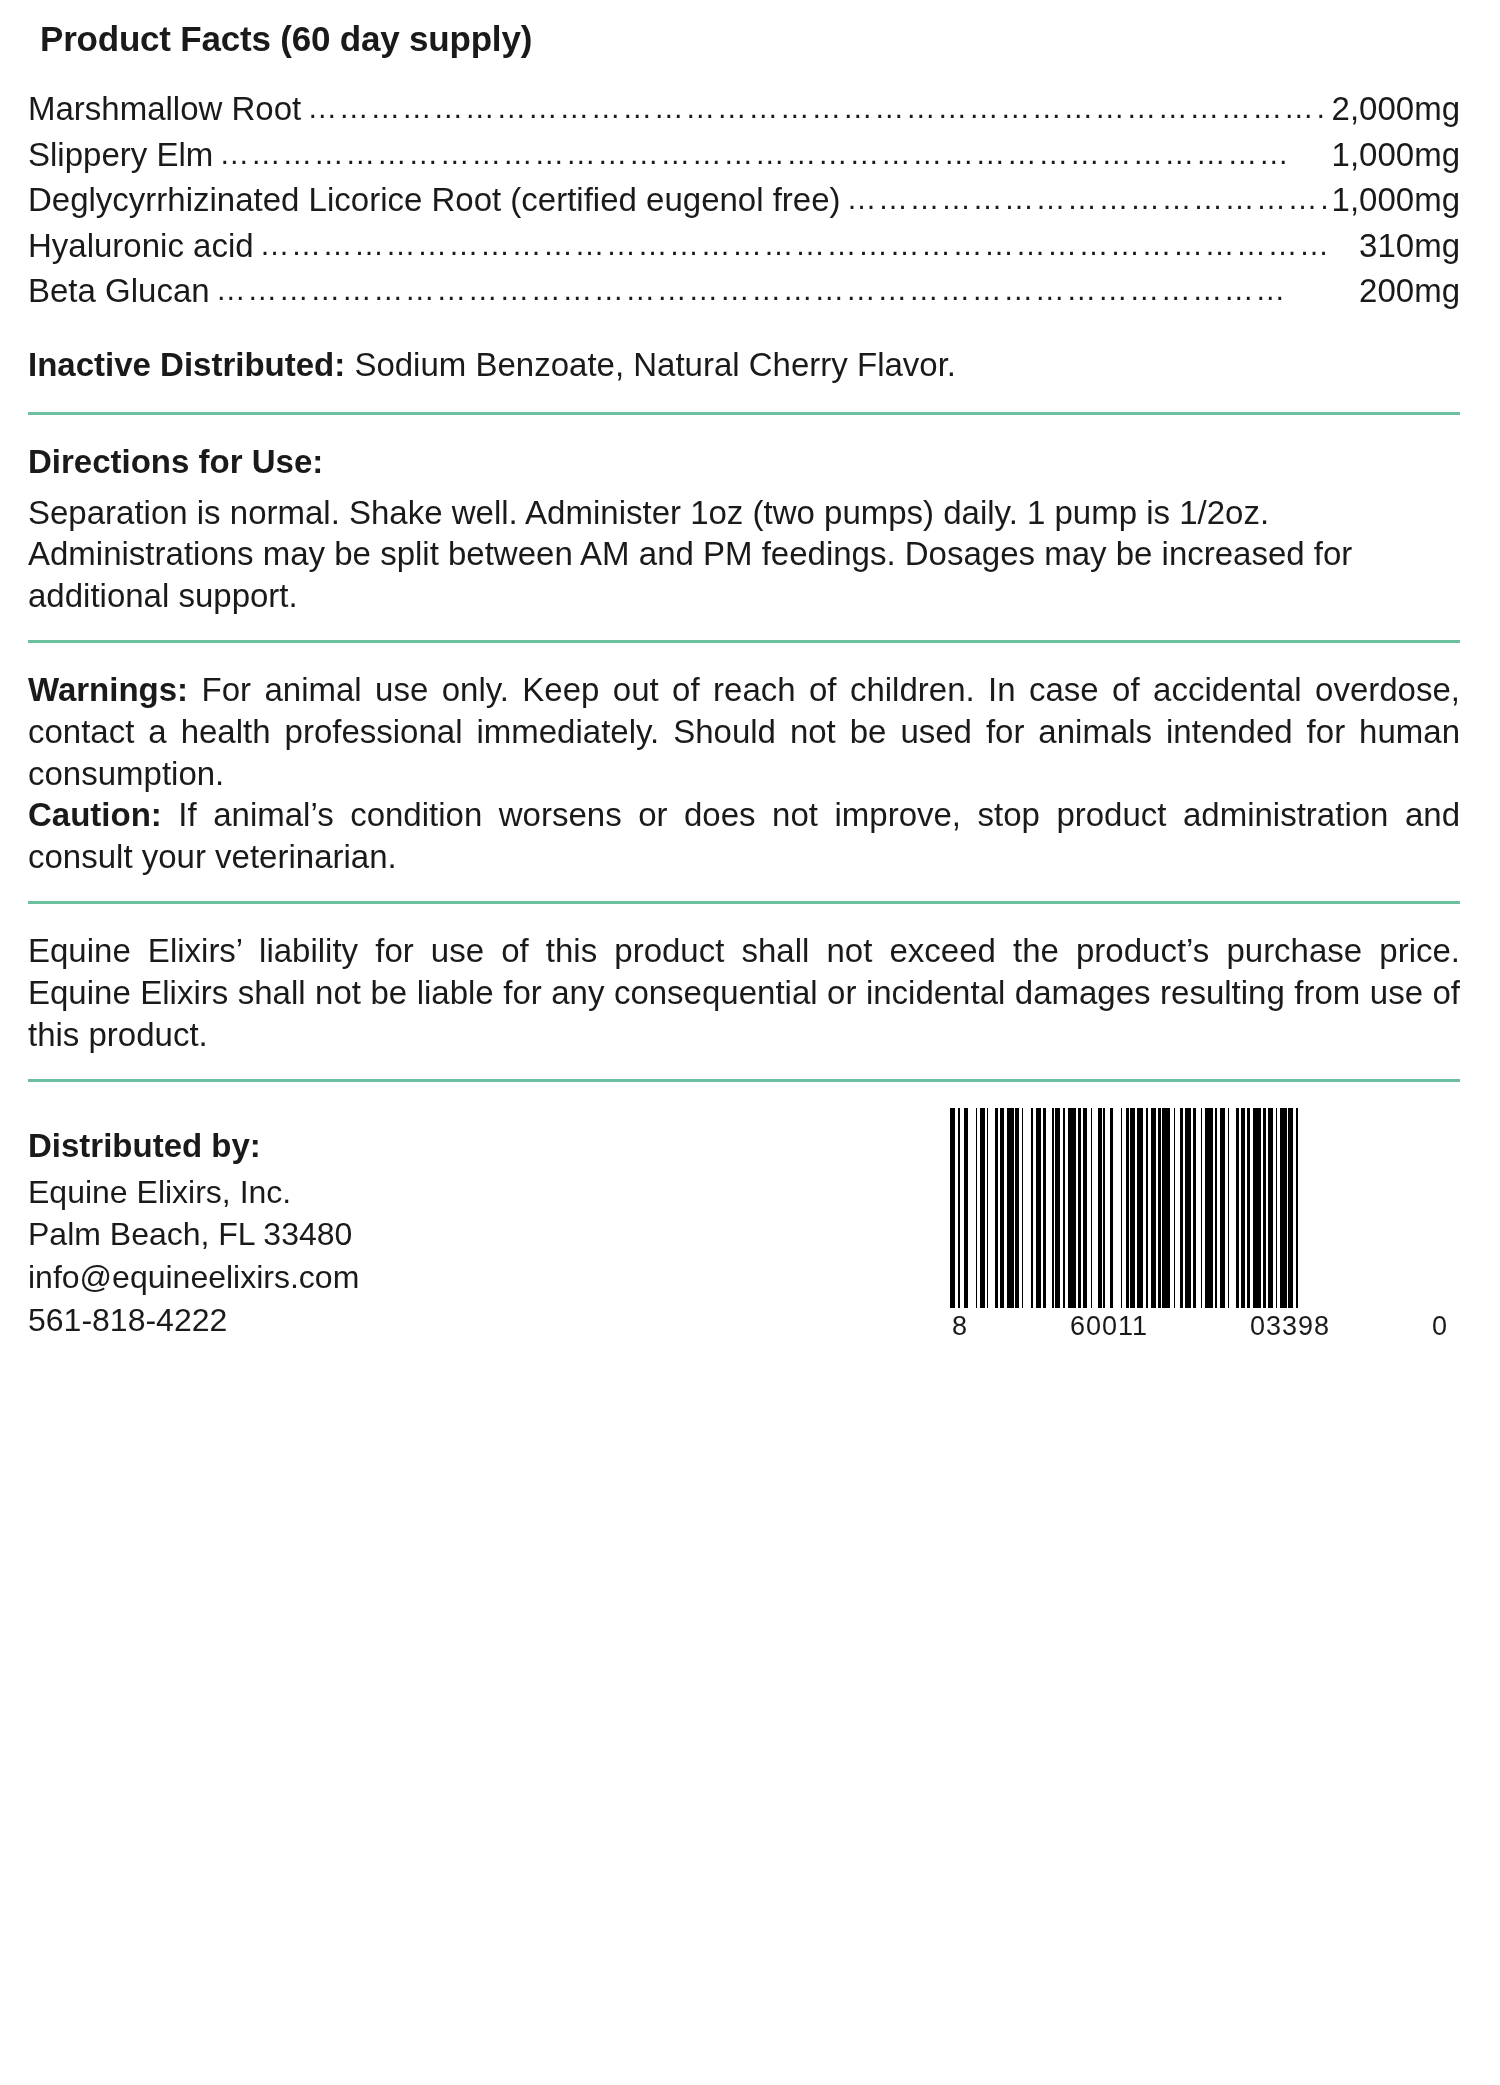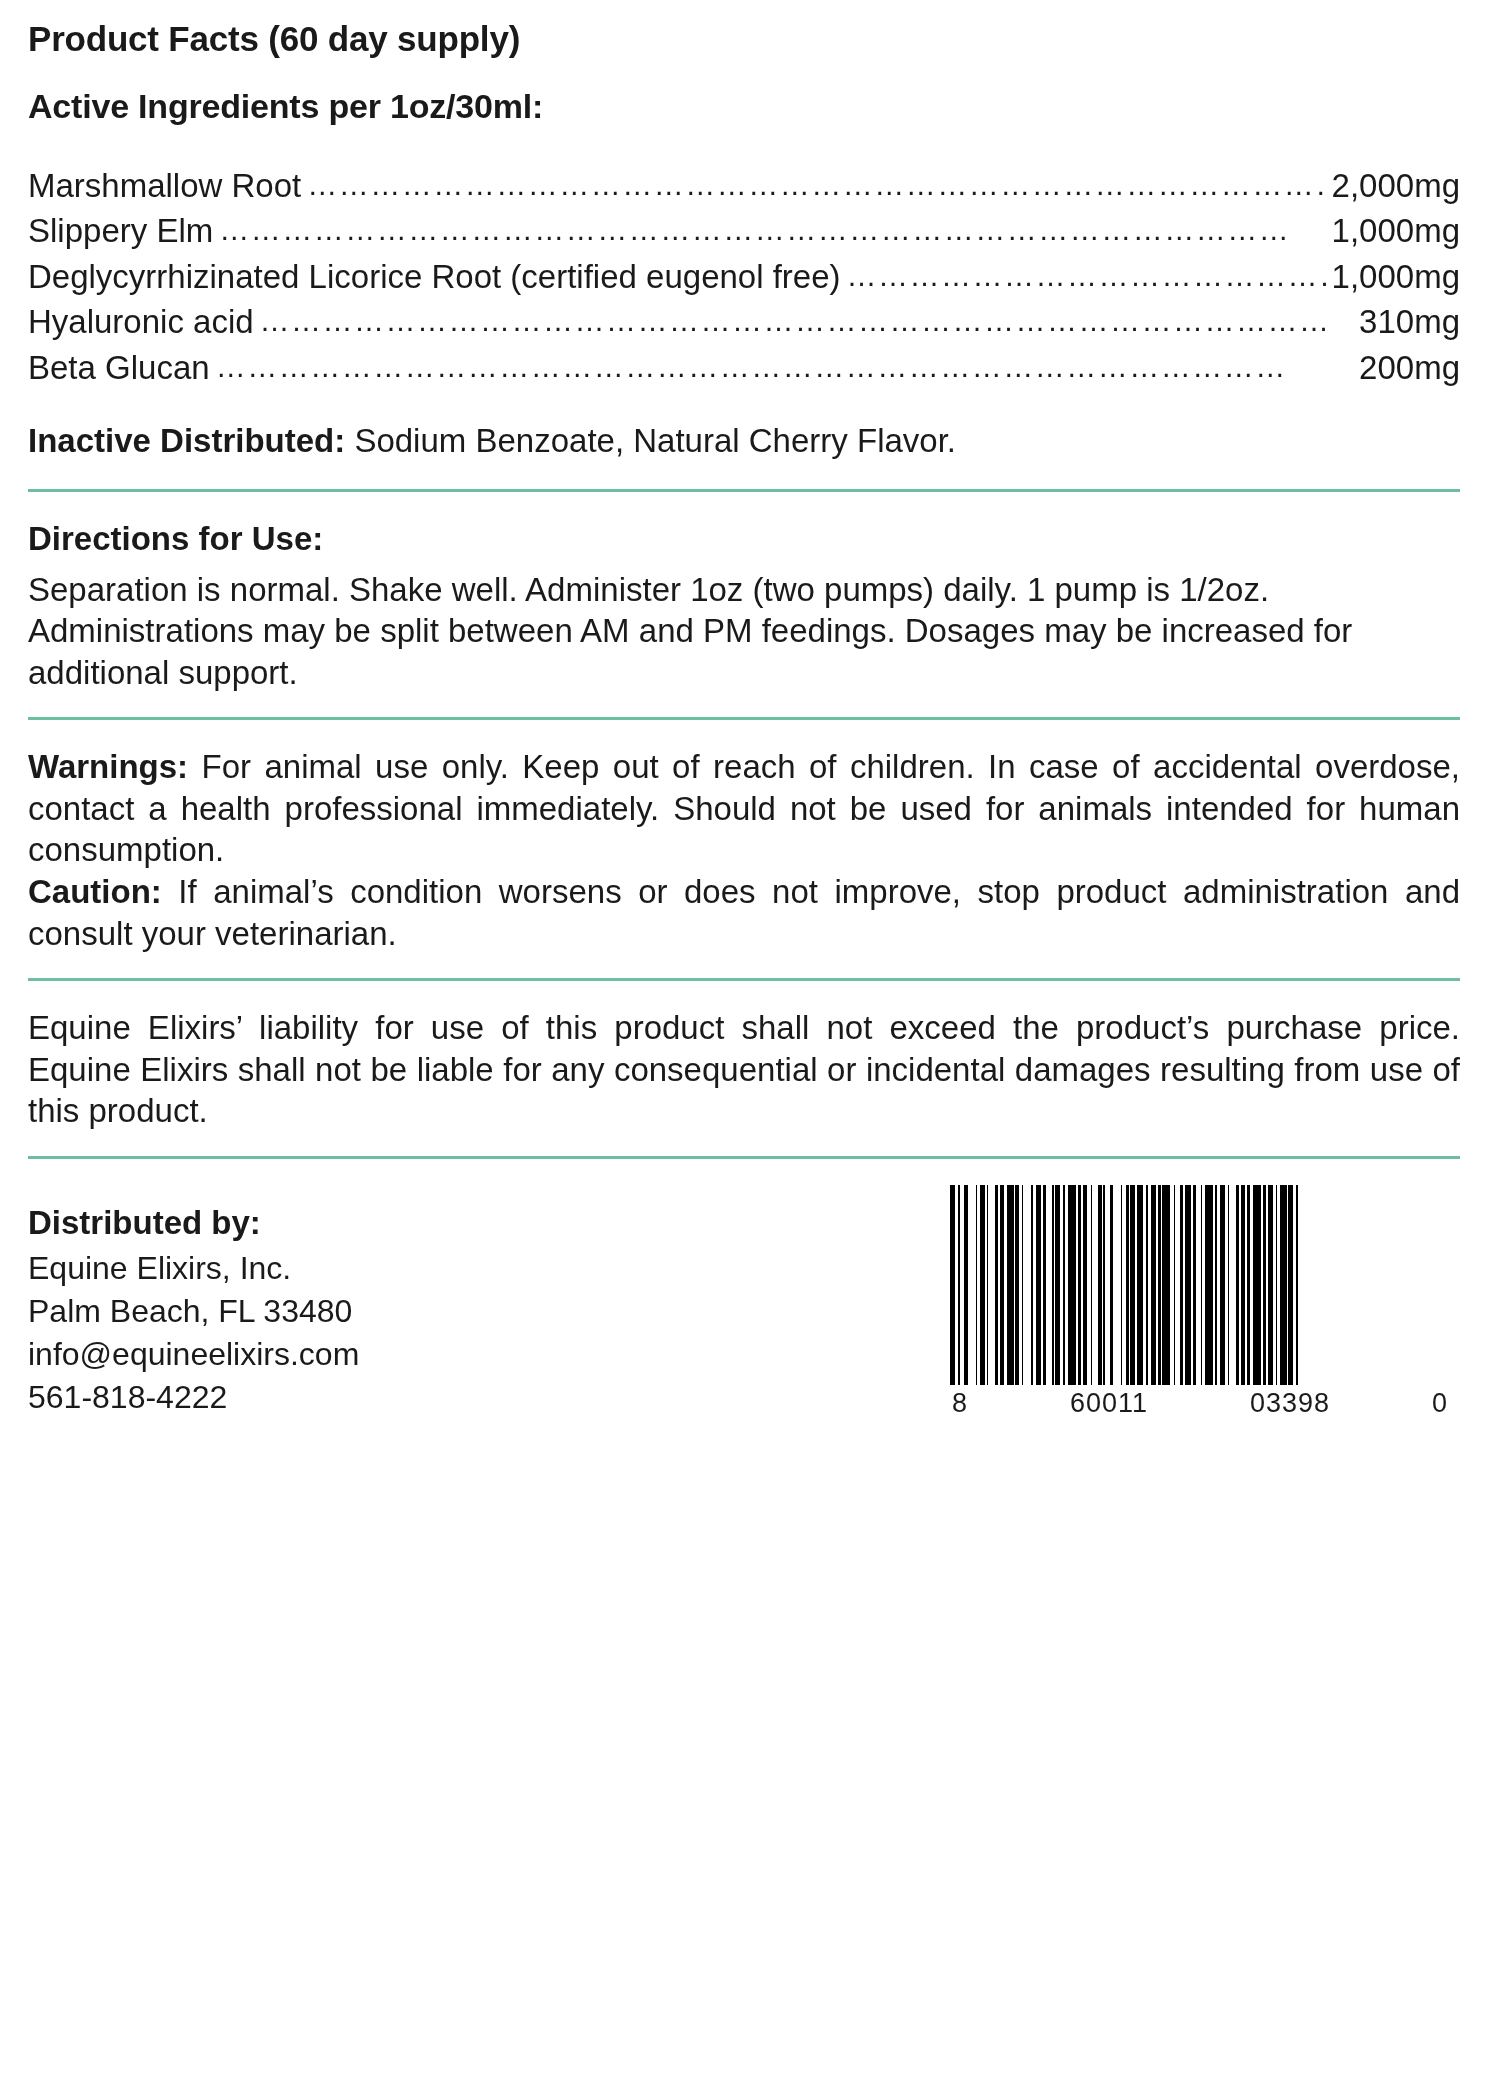--- a/index.html
+++ b/index.html
@@ -18,21 +18,21 @@
     box-sizing: border-box;
     width: 1500px;
     height: 2085px;
     padding: 18px 40px 0 28px;
     position: relative;
   }
   .h-title {
     font-size: 35px;
     font-weight: bold;
     letter-spacing: -0.2px;
-    margin: 0 0 26px 0;
+    margin: 0 0 26px 12px;
     line-height: 1.2;
   }
   .h-sub {
     font-size: 34px;
     font-weight: bold;
     letter-spacing: -0.2px;
     margin: 0 0 36px 0;
     line-height: 1.2;
   }
   .ing-list {
@@ -128,21 +128,20 @@
     padding: 0 2px;
     letter-spacing: 1px;
   }
 </style>
 </head>
 <body>
 
 <div class="label">
 
   <h1 class="h-title">Product Facts (60 day supply)</h1>
-  <h2 class="h-sub">Active Ingredients per 1oz/30ml:</h2>
 
   <ul class="ing-list">
     <li class="ing-row">
       <span class="ing-name">Marshmallow Root</span>
       <span class="ing-dots">…………………………………………………………………………………………</span>
       <span class="ing-amt">2,000mg</span>
     </li>
     <li class="ing-row">
       <span class="ing-name">Slippery Elm</span>
       <span class="ing-dots">…………………………………………………………………………………………</span>

